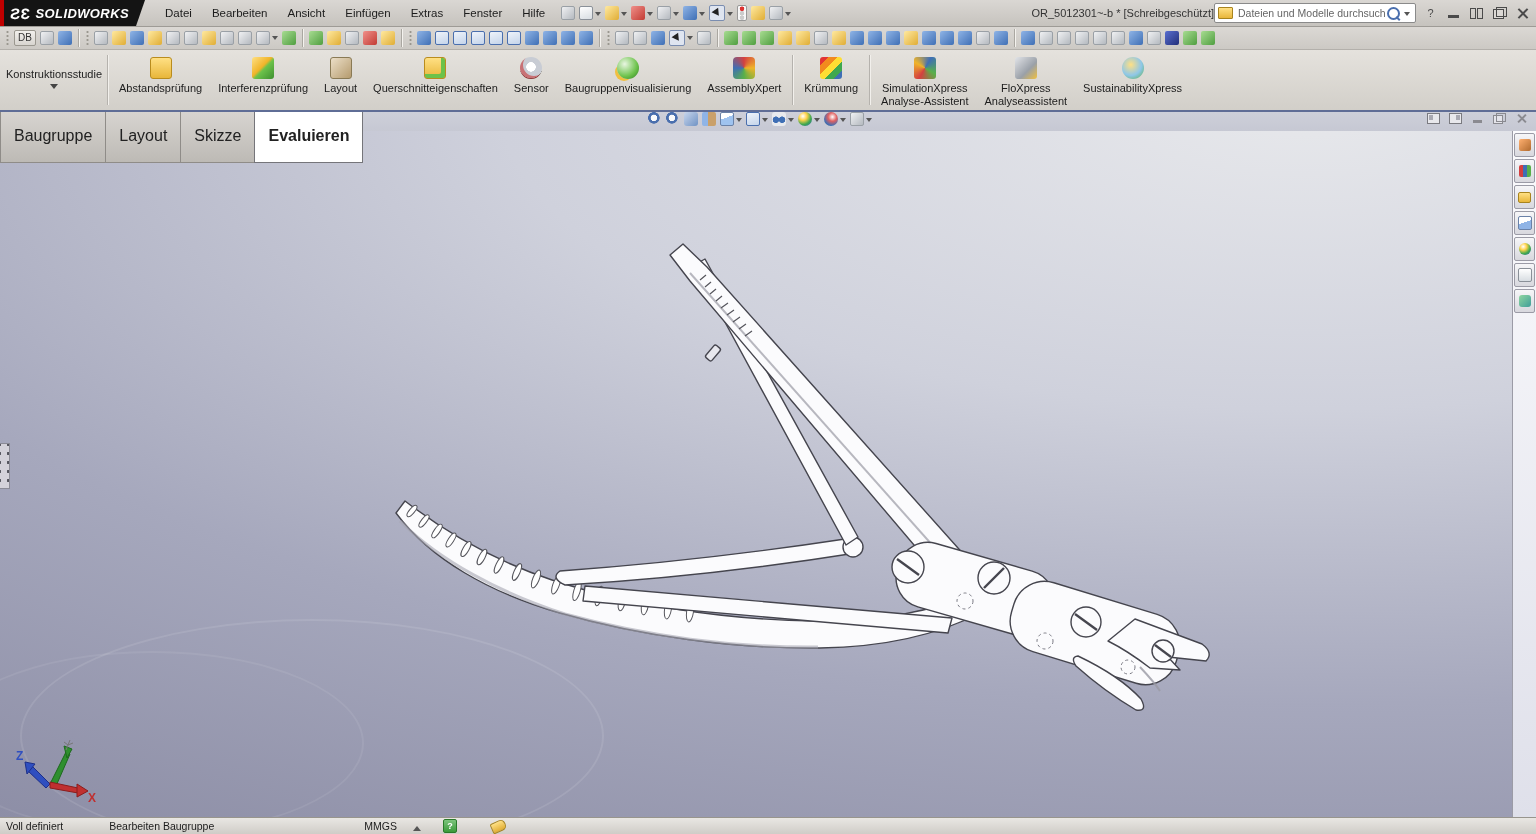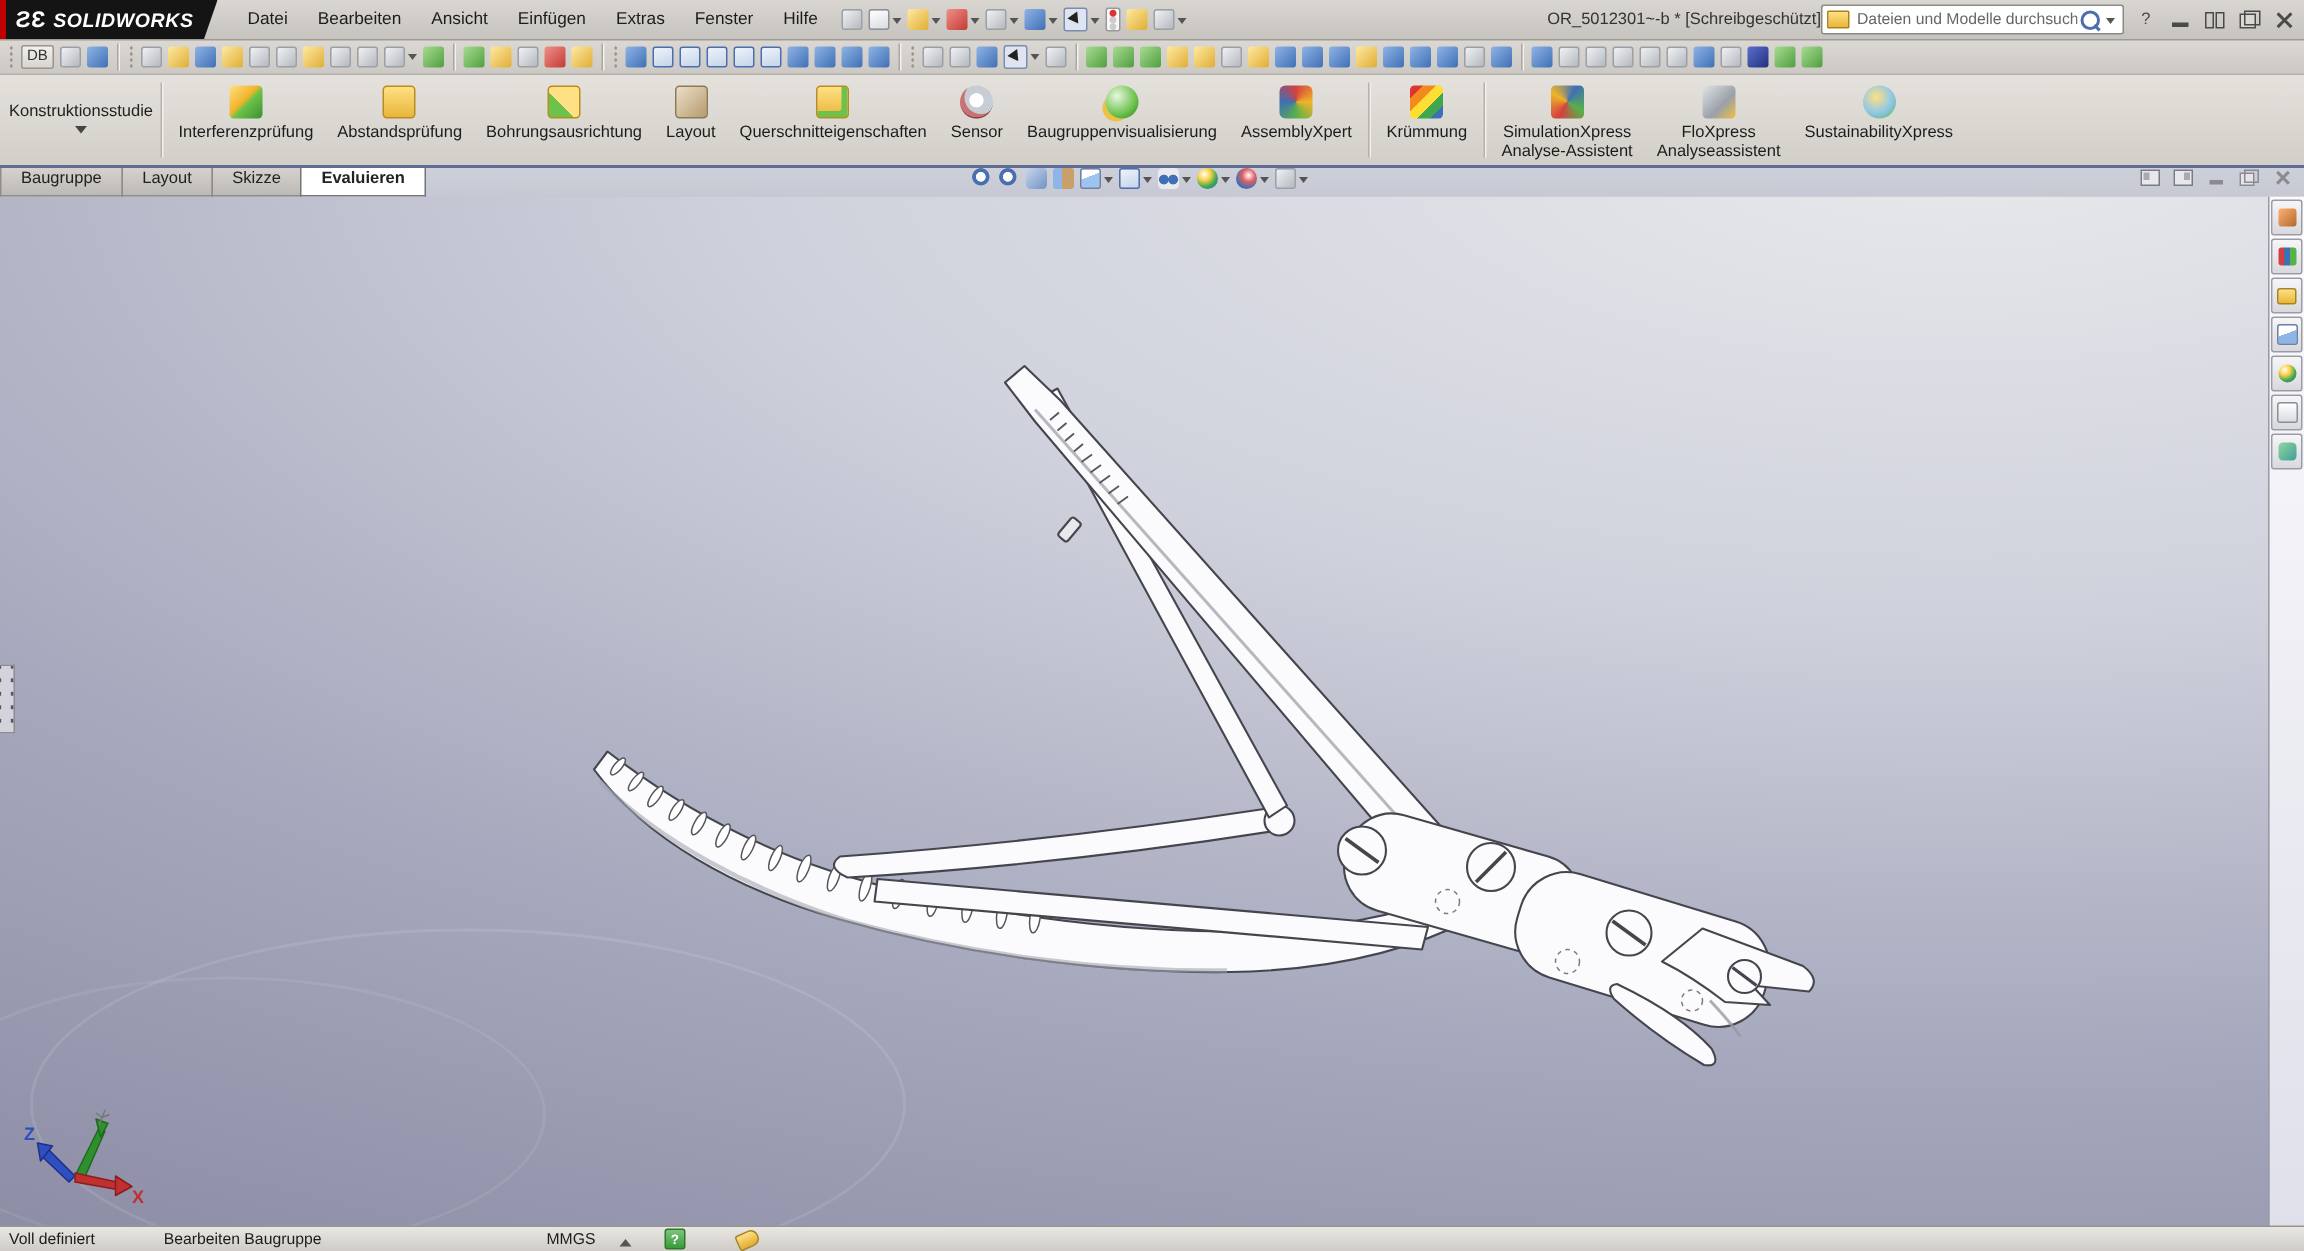--- a/index.html
+++ b/index.html
@@ -92,21 +92,21 @@
     box-shadow:-4px 4px 0 -2px #f0c040;}
   .ric-xpert{background:conic-gradient(#d44040,#f0b429,#58b04a,#3f6fb5,#d44040);border-radius:4px;}
   .ric-rainbow{background:linear-gradient(135deg,#e23333 0 20%,#f28a1e 20% 40%,#ffde33 40% 60%,#3fa84f 60% 80%,#3f6fb5 80% 100%);}
   .ric-sim{background:conic-gradient(from 210deg,#d44040,#f0b429,#3f6fb5,#58b04a,#d44040);}
   .ric-flo{background:linear-gradient(135deg,#e2e4e8,#9aa0a8 60%,#f0c040);}
   .ric-drive{background:linear-gradient(135deg,#d44040 0 55%,#2f62b8 55% 100%);}
   .ric-sus{background:radial-gradient(circle at 40% 35%,#ffe084,#8fc7e8 55%,#58b04a);border-radius:50%;}
   
   .tabrow{position:absolute;top:110px;left:0;right:0;height:21px;
     background:linear-gradient(#ced0da,#c6c8d3);display:flex;align-items:flex-start;z-index:30;}
-  .dtab{height:20px;padding:0 13px;font-size:11px;line-height:19px;color:#222;
+  .dtab{height:20px;padding:16px 13px;font-size:16px;line-height:19px;color:#222;
     background:linear-gradient(#d8d5d1,#bdbab5);border:1px solid #8f8c88;border-top:none;margin-right:-1px;}
   .dtab.active{background:#fff;font-weight:bold;border-color:#75757a;position:relative;z-index:2;}
   .headsup{position:absolute;left:646px;top:2px;display:flex;align-items:center;}
   .docwin{position:absolute;right:8px;top:3px;display:flex;align-items:center;gap:9px;}
   .dw{width:13px;height:11px;position:relative;}
   .dw-a::before{content:"";position:absolute;inset:0;border:1px solid #7a7a80;background:#e8e8ec;}
   .dw-a::after{content:"";position:absolute;left:2px;top:2px;width:4px;height:5px;background:#a9a9b2;}
   .dw-b::before{content:"";position:absolute;inset:0;border:1px solid #7a7a80;background:#e8e8ec;}
   .dw-b::after{content:"";position:absolute;right:2px;top:2px;width:4px;height:5px;background:#a9a9b2;}
   .dw-min::after{content:"";position:absolute;left:2px;right:2px;bottom:1px;height:3px;background:#8a8a90;}
@@ -284,36 +284,31 @@
 
 <div class="ribbon">
   <div class="study">
     <span class="rlabel">Konstruktionsstudie</span>
     <span class="caret-d"></span>
   </div>
   <div class="rsep"></div>
   <div style="display:flex;align-items:stretch">
 
       <div class="rbtn">
+        <span class="ricon ric-y"></span>
+        <span class="rlabel">Abstandsprüfung</span>
+        <span class="rlabel"></span>
+      </div>
+
+      <div class="rbtn">
         <span class="ricon ric-yg"></span>
         <span class="rlabel">Interferenzprüfung</span>
         <span class="rlabel"></span>
       </div>
 
-      <div class="rbtn">
-        <span class="ricon ric-y"></span>
-        <span class="rlabel">Abstandsprüfung</span>
-        <span class="rlabel"></span>
-      </div>
-
-      <div class="rbtn">
-        <span class="ricon ric-yg2"></span>
-        <span class="rlabel">Bohrungsausrichtung</span>
-        <span class="rlabel"></span>
-      </div>
 
       <div class="rbtn">
         <span class="ricon ric-tan"></span>
         <span class="rlabel">Layout</span>
         <span class="rlabel"></span>
       </div>
 
 
       <div class="rbtn">
         <span class="ricon ric-folder"></span>

